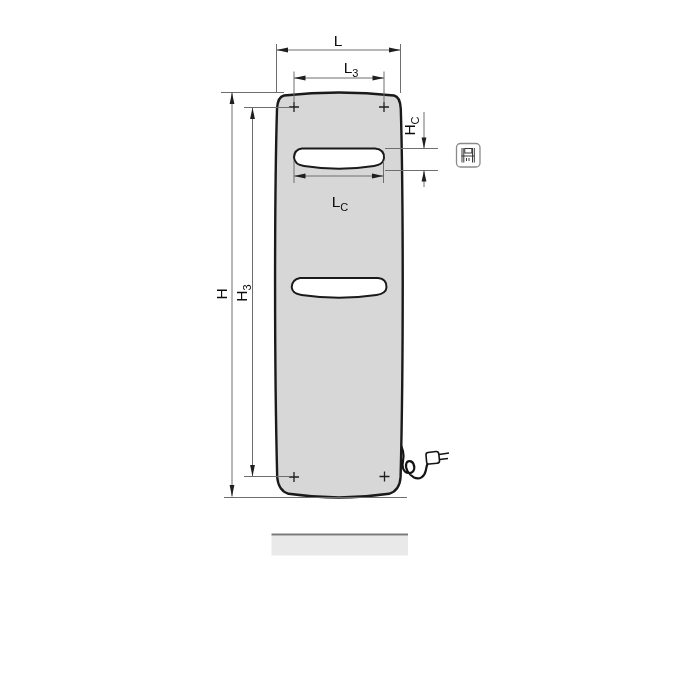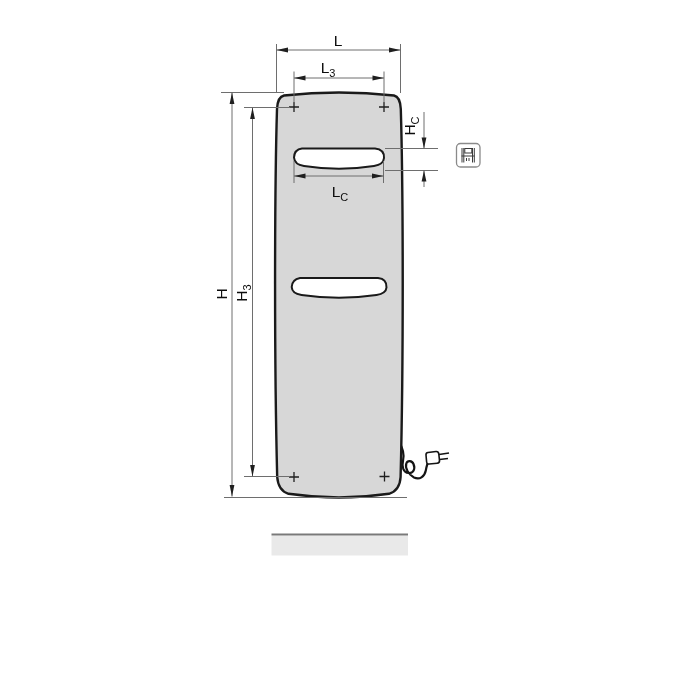--- a/index.html
+++ b/index.html
@@ -142,23 +142,23 @@
     </g>
 
     <g>
       <rect x="271.5" y="535.5" width="136.5" height="20" stroke="none" fill="#e9e9e9"></rect>
       <line x1="271.5" y1="534.5" x2="408" y2="534.5" stroke-width="2" stroke="#7a7a7a"></line>
     </g>
   </svg>
 
   <span class="lbl" style="left:338px;top:41px"><span>L</span><sub></sub></span>
 
-  <span class="lbl" style="left:328px;top:68px"><span>L</span><sub>3</sub></span>
+  <span class="lbl" style="left:351px;top:68px"><span>L</span><sub>3</sub></span>
 
   <span class="lbl rot" style="left:222px;top:294px"><span>H</span><sub></sub></span>
 
   <span class="lbl rot" style="left:242px;top:293px"><span>H</span><sub>3</sub></span>
 
   <span class="lbl rot" style="left:410px;top:126px"><span>H</span><sub>C</sub></span>
 
-  <span class="lbl" style="left:340px;top:192px"><span>L</span><sub>C</sub></span>
+  <span class="lbl" style="left:340px;top:202px"><span>L</span><sub>C</sub></span>
 
 </div>
 
 </body></html>

